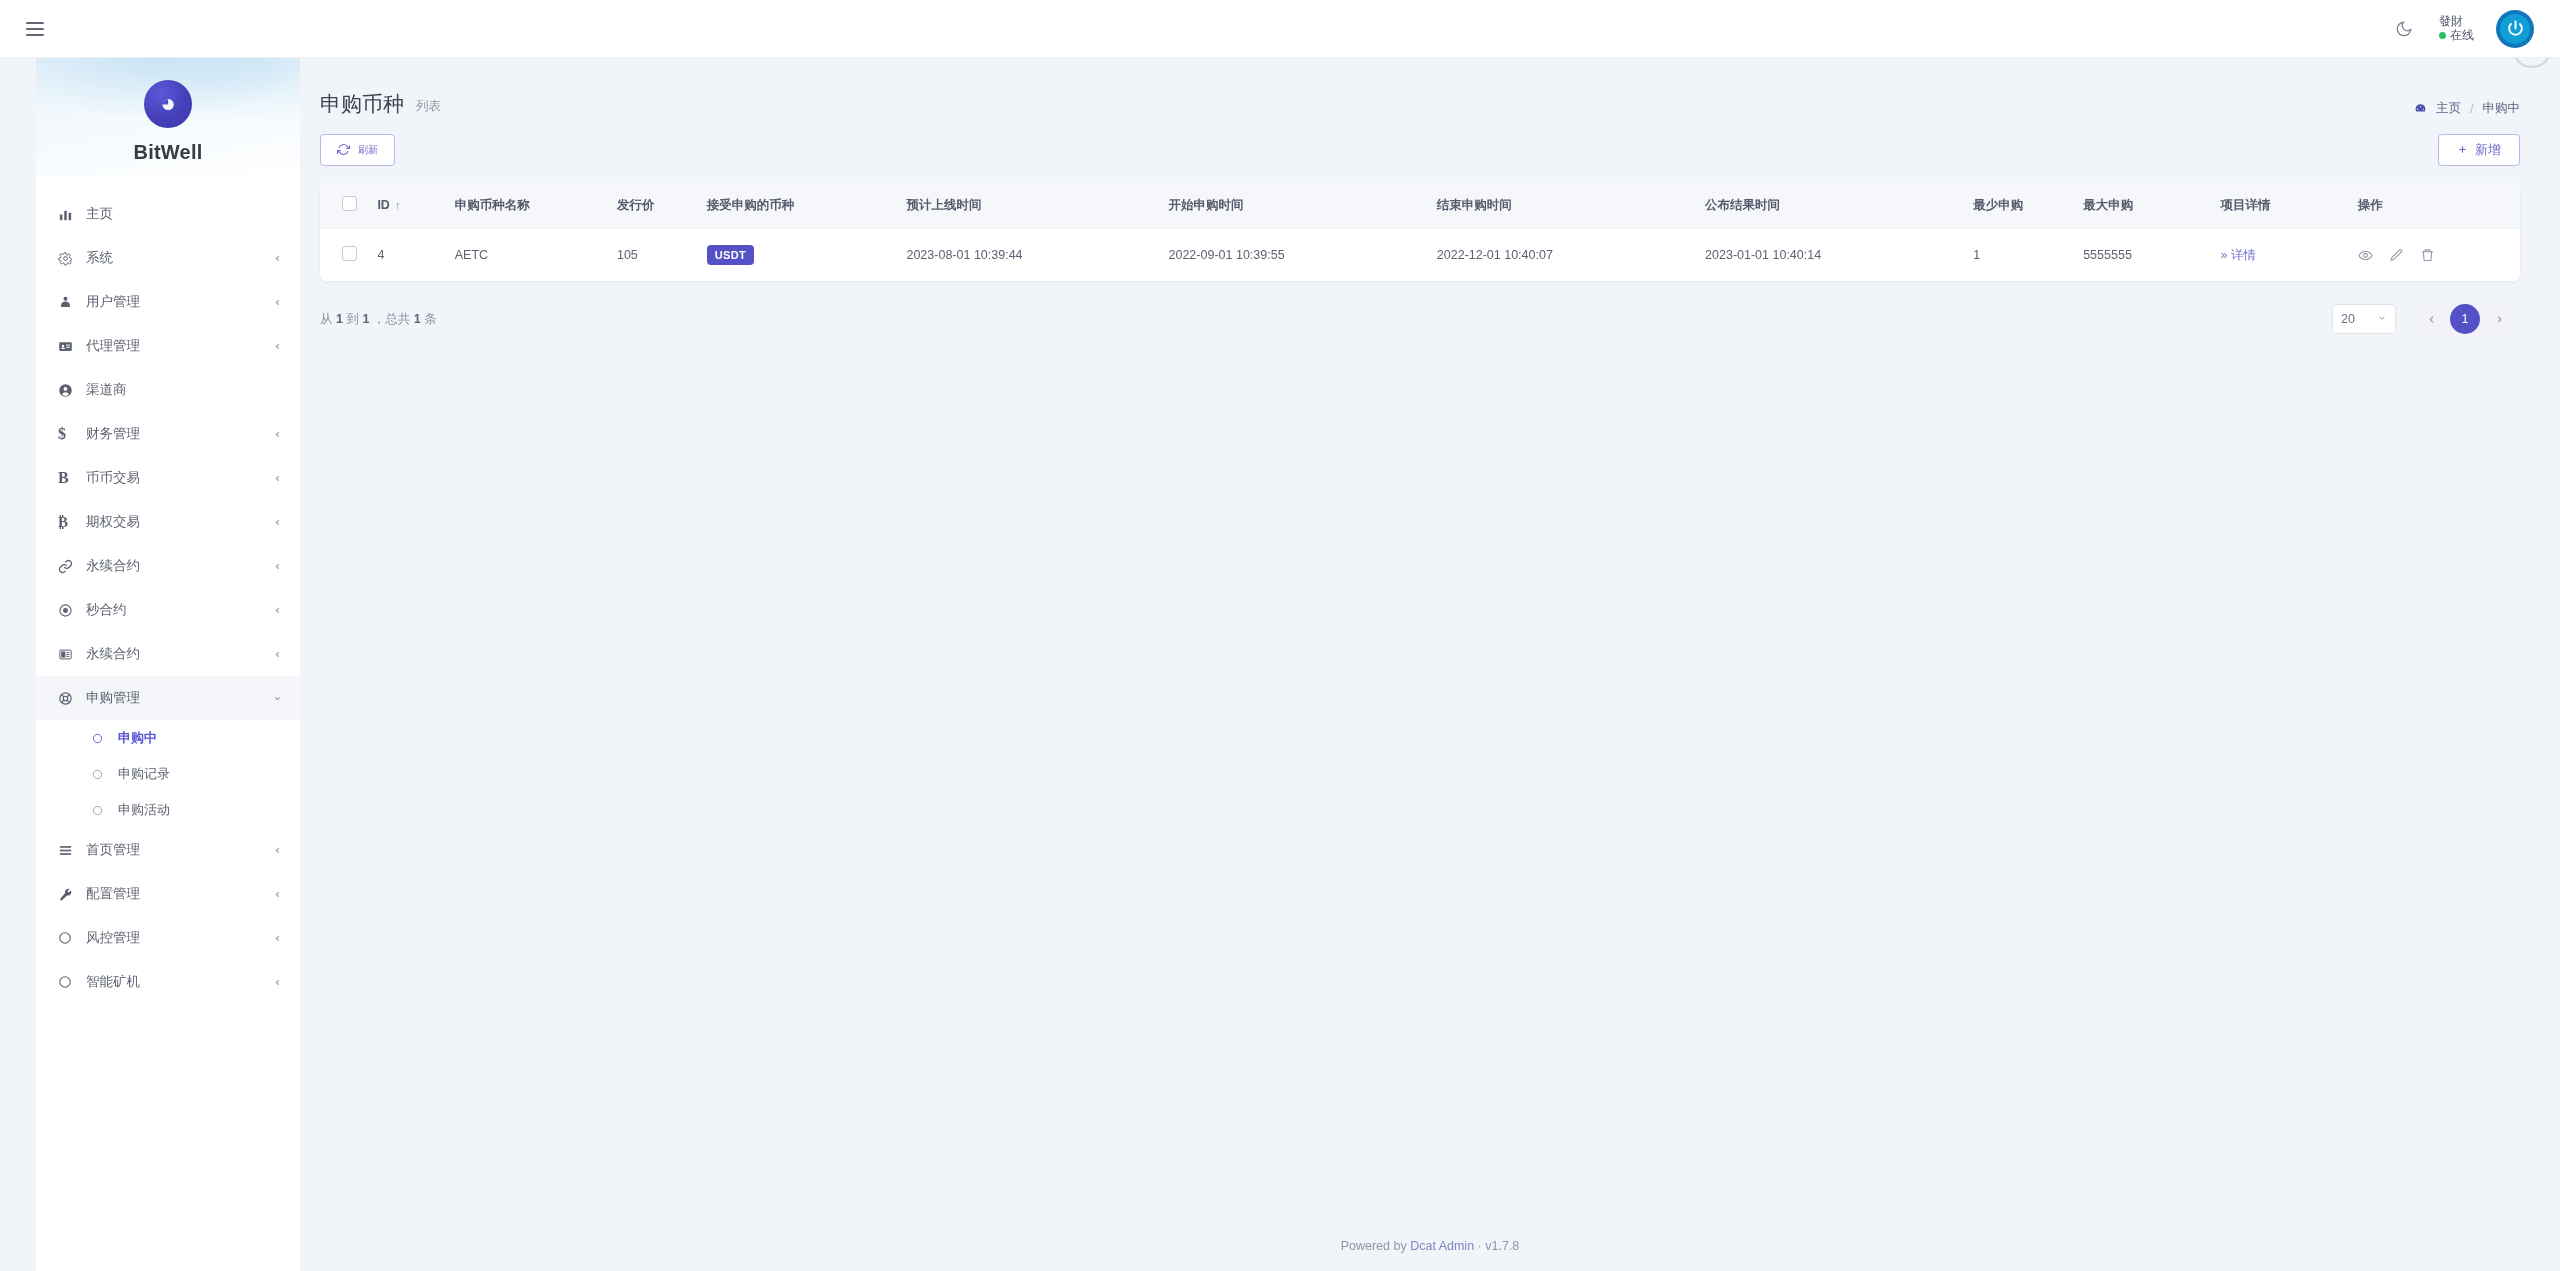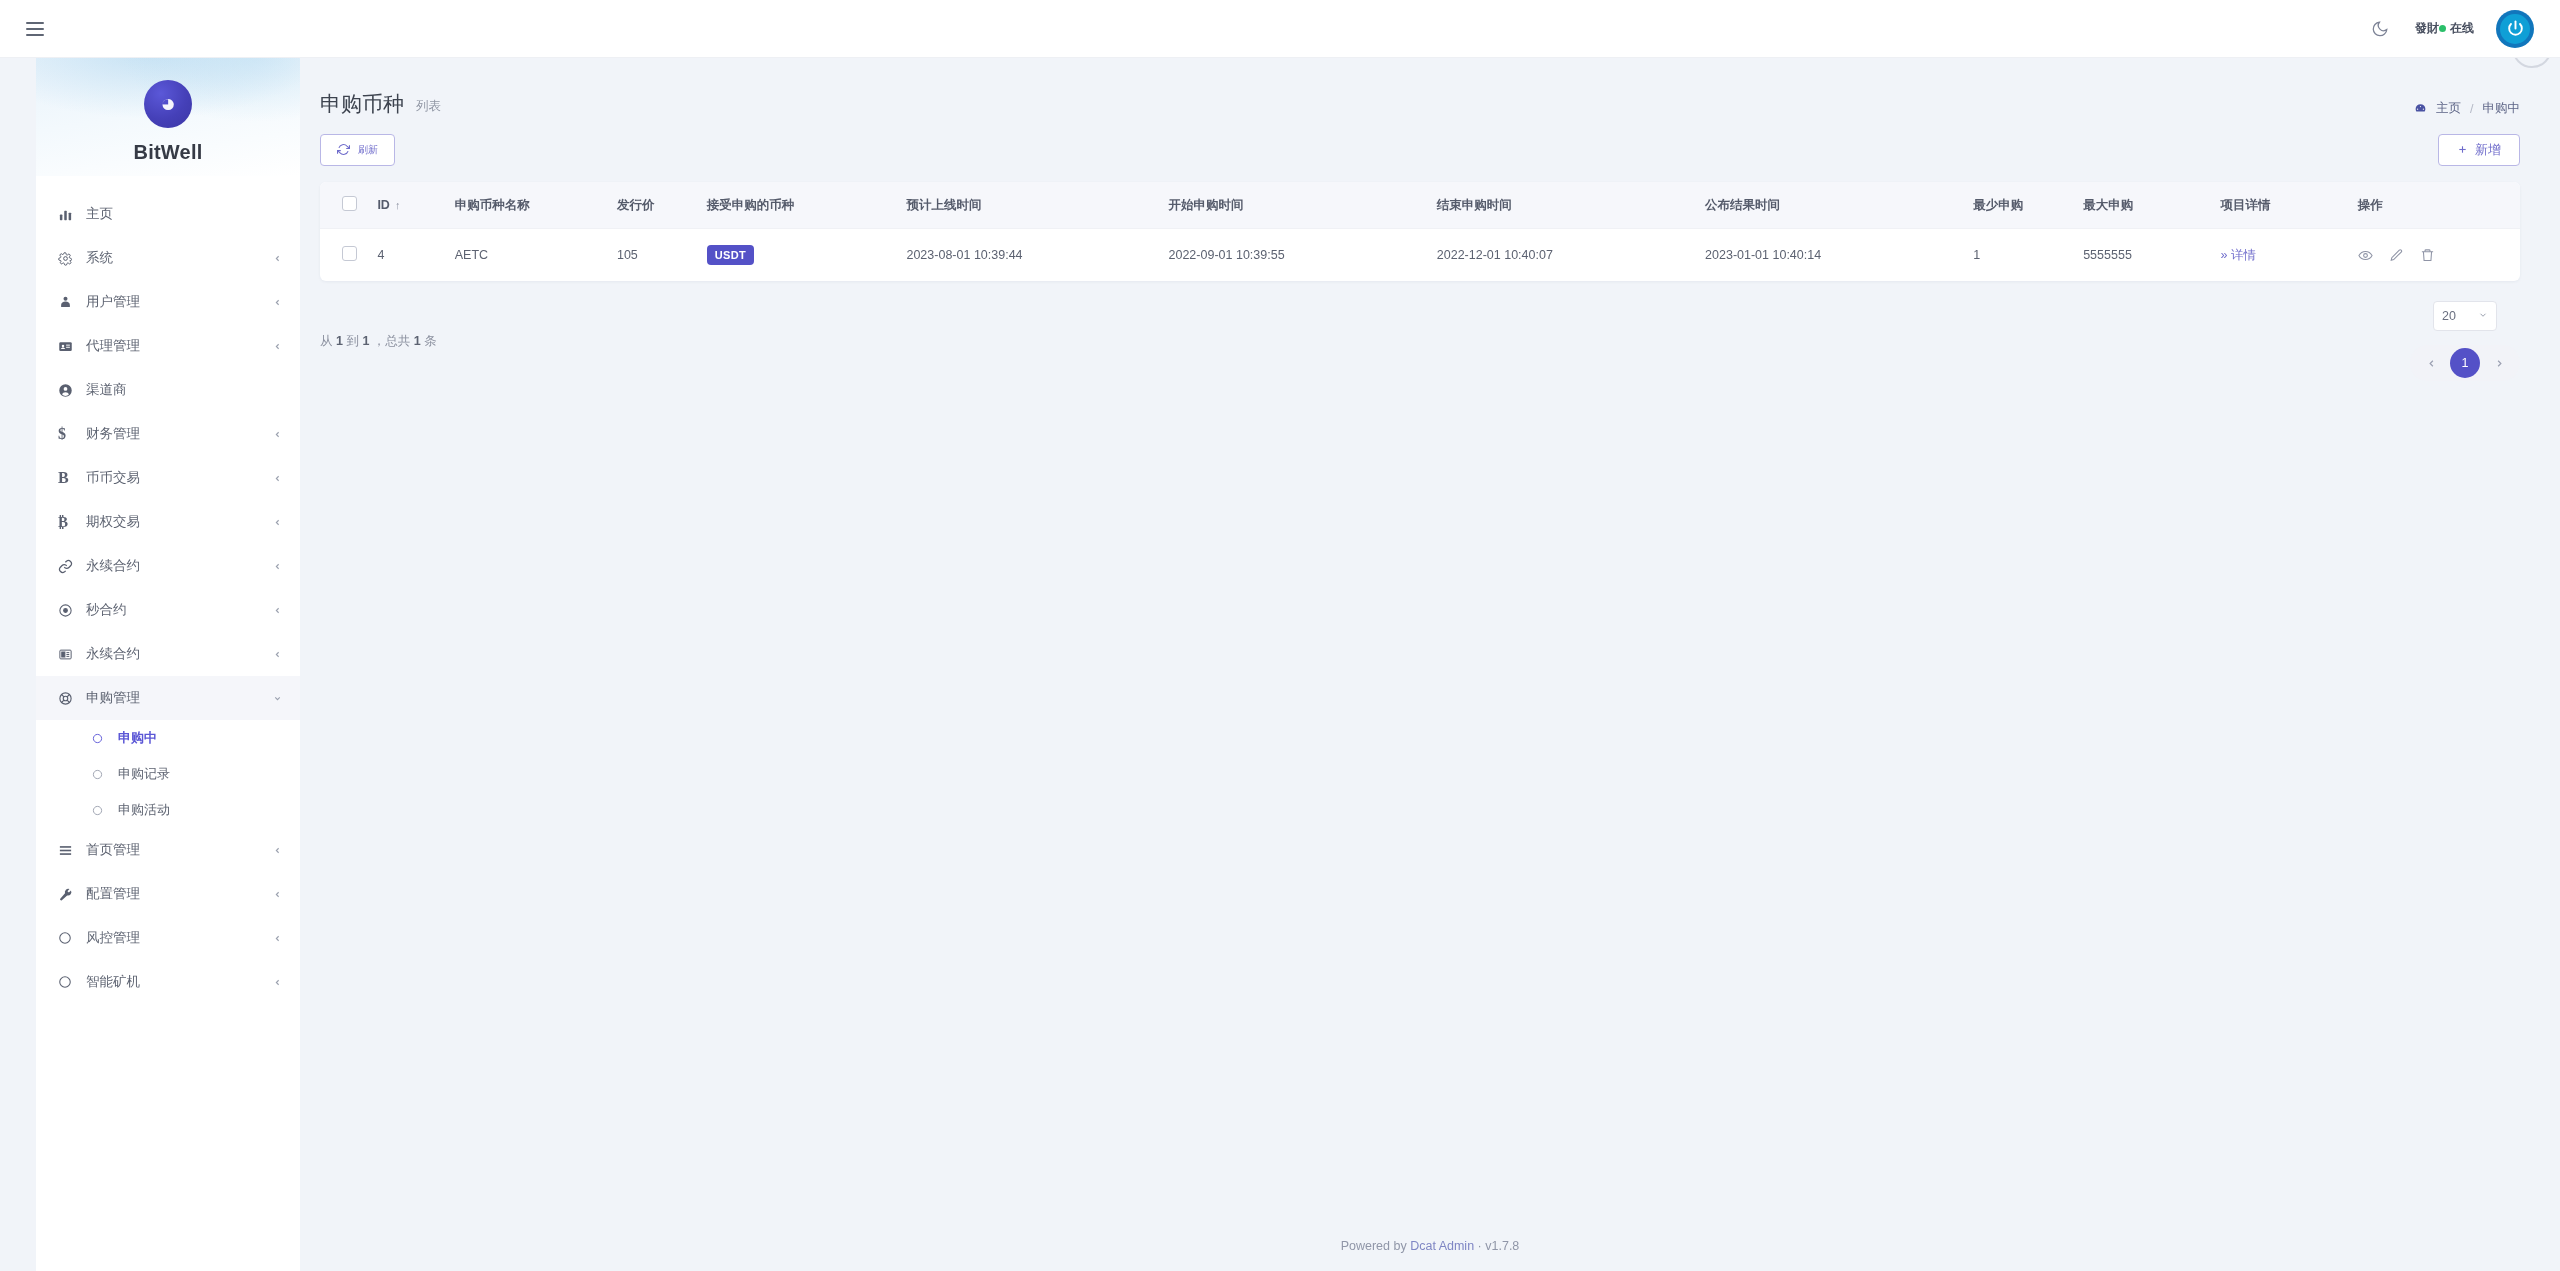--- a/index.html
+++ b/index.html
@@ -15,21 +15,21 @@
     position: absolute; top: 0; left: 0; width: 2560px; height: 58px;
     background: #ffffff; display: flex; align-items: center;
     border-bottom: 1px solid #eef0f4; z-index: 30;
   }
   .hamburger { margin-left: 18px; width: 34px; height: 34px; display: flex;
     flex-direction: column; justify-content: center; align-items: center; gap: 4px; cursor: pointer; }
   .hamburger span { display: block; width: 18px; height: 2px; background: #5f6674; border-radius: 1px; }
 
   .topbar-right { margin-left: auto; display: flex; align-items: center; gap: 22px; padding-right: 26px; }
   .moon-icon { width: 26px; height: 26px; color: #7d8396; display:flex; align-items:center; justify-content:center; cursor:pointer;}
-  .user-block { display: flex; align-items: flex-start; flex-direction: row; line-height: 1.15; cursor: pointer; font-weight: bold; }
+  .user-block { display: flex; align-items: flex-start; flex-direction: column; line-height: 1.15; cursor: pointer; }
   .user-name { font-size: 12px; color: #4a5161; }
   .user-status { font-size: 12px; color: #4a5161; display: flex; align-items: center; gap: 4px; }
   .status-dot { width: 7px; height: 7px; border-radius: 50%; background: #2bbf6a; display:inline-block; }
   .avatar { width: 38px; height: 38px; border-radius: 50%; background: #1176bc;
     display: flex; align-items: center; justify-content: center; cursor: pointer; flex-shrink:0;}
   .avatar .inner { width: 30px; height: 30px; border-radius: 50%; background: #0f9fd6;
     display:flex; align-items:center; justify-content:center; color:#fff; font-size:17px; }
   .reg-mark { position: absolute; right: 8px; top: 28px; width: 40px; height: 40px;
     border-radius: 50%; border: 2px solid #d3d7e0; color: #c6cbd6;
     display: flex; align-items: center; justify-content: center; font-size: 22px;
@@ -117,21 +117,21 @@
   .sort-ico { color: #8e93a3; font-size: 11px; margin-left: 5px; }
   .badge { display: inline-block; background: #5451c7; color: #fff; font-size: 11px;
     font-weight: bold; padding: 4px 8px; border-radius: 4px; letter-spacing: .3px; }
   .detail-link { color: #6f6ccb; cursor: pointer; }
   .ops { display: flex; align-items: center; gap: 16px; color: #8f94a6; }
   .ops span { cursor: pointer; display:flex; align-items:center; }
 
   .pager { margin: 20px 40px 0 20px; display: flex; align-items: center; }
   .pager-info { font-size: 12.5px; color: #8a8f9e; }
   .pager-info b { color: #5c6271; }
-  .pager-right { margin-left: auto; display: flex; align-items: center; gap: 14px; flex-direction: column; }
+  .pager-right { margin-left: auto; display: flex; align-items: center; gap: 14px; }
   .per-page { width: 64px; height: 30px; border: 1px solid #e2e4eb; border-radius: 4px;
     background: #fff; display: flex; align-items: center; justify-content: space-between;
     padding: 0 8px; font-size: 12.5px; color: #6a7080; cursor: pointer; }
   .pages { height: 36px; background: #f2f3f8; border-radius: 18px; display: flex;
     align-items: center; gap: 6px; padding: 0 8px; }
   .pg-arrow { width: 26px; height: 26px; border-radius: 50%; display: flex; align-items: center;
     justify-content: center; color: #9ba0b2; font-size: 13px; cursor: pointer; }
   .pg-num { width: 30px; height: 30px; border-radius: 50%; background: #5451c7; color: #fff;
     font-size: 12.5px; display: flex; align-items: center; justify-content: center; cursor: pointer; }
 

